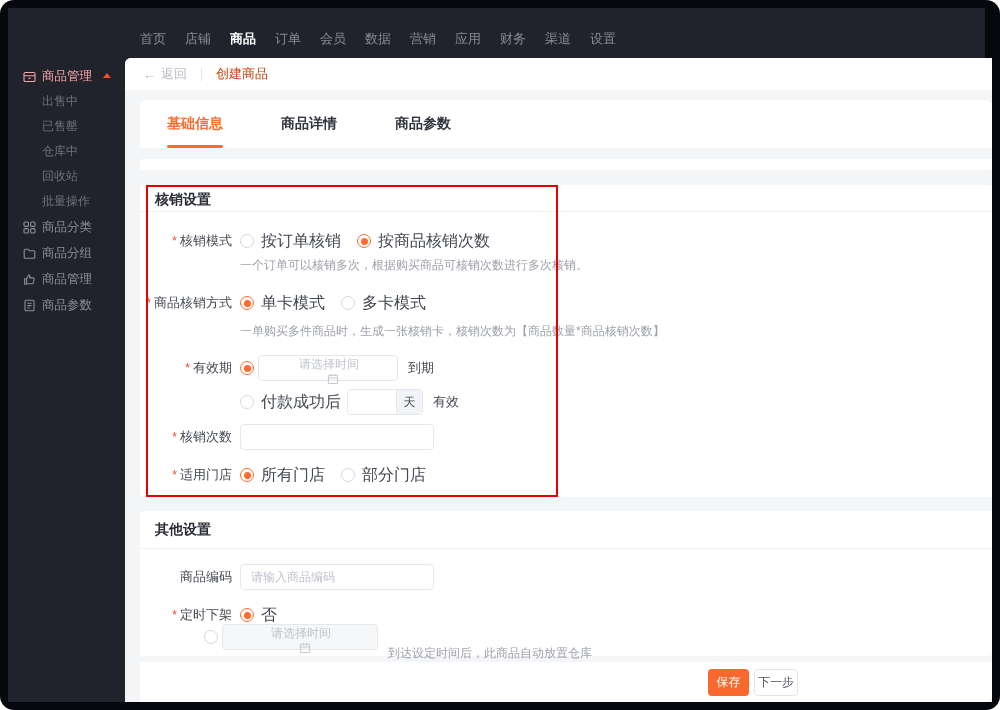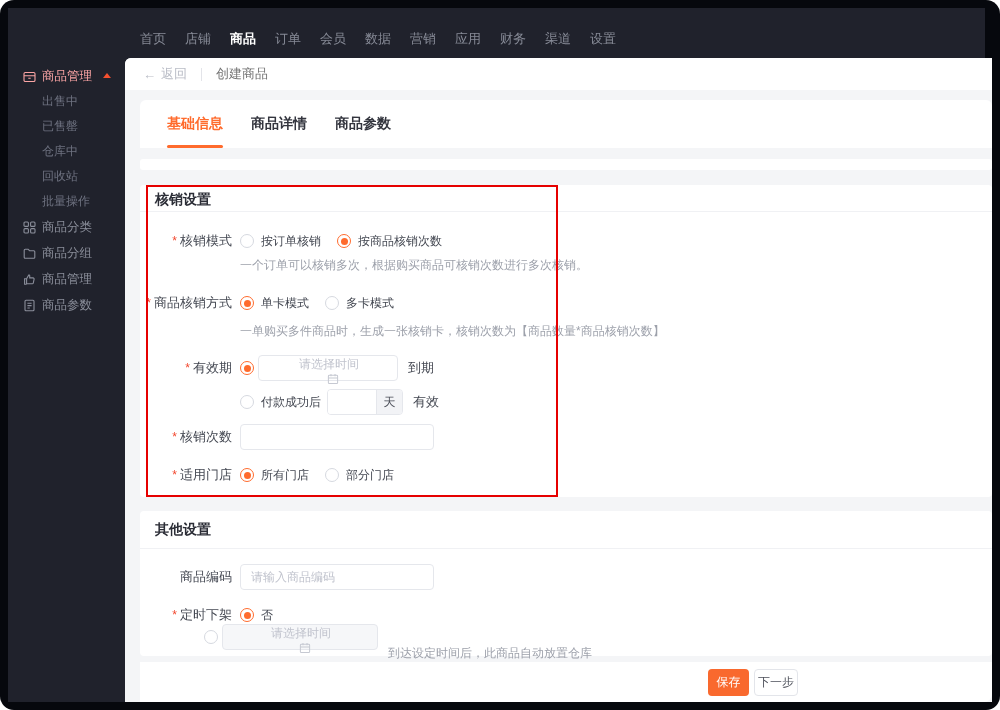--- a/index.html
+++ b/index.html
@@ -24,24 +24,24 @@
   .side-sub{height:25px;display:flex;align-items:center;padding-left:34px;font-size:12px;color:#6e7280;cursor:pointer;}
   .caret-up{position:absolute;right:14px;top:10px;width:0;height:0;border-left:4px solid transparent;
             border-right:4px solid transparent;border-bottom:5px solid #f4502f;}
 
   
   .content{position:absolute;left:125px;top:58px;right:8px;bottom:8px;background:#f4f5f7;
            border-top-left-radius:6px;overflow:hidden;}
   .crumb{position:absolute;left:0;top:0;right:0;height:32px;background:#fff;display:flex;align-items:center;padding-left:18px;}
   .back{color:#b9bcc6;font-size:13px;display:flex;align-items:center;gap:5px;cursor:pointer;}
   .crumb-div{width:1px;height:13px;background:#e3e4e9;margin:0 14px;}
-  .crumb-title{font-size:13px;color:#737373;}
+  .crumb-title{font-size:13px;color:#c2410c;}
 
   .tabs-card{position:absolute;left:15px;right:0;top:42px;height:48px;background:#fff;
-             border-radius:6px 6px 0 0;display:flex;padding-left:27px;gap:28px;}
+             border-radius:6px 6px 0 0;display:flex;padding-left:27px;gap:58px;}
   .tab{position:relative;display:flex;align-items:center;font-size:14px;font-weight:bold;color:#33353e;cursor:pointer;}
   .tab.active{color:#ff6b2d;}
   .tab.active::after{content:"";position:absolute;left:0;right:0;bottom:0;height:3px;background:#ff6b2d;border-radius:2px;}
 
   .strip{position:absolute;left:15px;right:0;top:101px;height:11px;background:#fff;border-radius:3px;}
 
   .card{position:absolute;left:15px;right:0;background:#fff;border-radius:4px;}
   .card.verify{top:127px;height:312px;}
   .card.other{top:453px;height:145px;}
   .card-title{position:absolute;left:15px;font-size:14px;font-weight:bold;color:#2c2e37;}
@@ -49,21 +49,21 @@
 
   .frow{position:absolute;left:0;display:flex;align-items:center;height:26px;font-size:13px;color:#444852;}
   .flabel{width:92px;margin-right:8px;text-align:right;flex:none;font-size:13px;color:#444852;white-space:nowrap;}
   .req{color:#f2482f;margin-right:3px;font-size:12px;}
   .fhelp{position:absolute;left:100px;font-size:12px;color:#9da1ab;white-space:nowrap;}
 
   .radio{width:14px;height:14px;border-radius:50%;border:1px solid #d6d9e0;background:#fff;flex:none;
          position:relative;cursor:pointer;}
   .radio.checked{border-color:#ff6b2d;}
   .radio.checked::after{content:"";position:absolute;left:2.5px;top:2.5px;width:7px;height:7px;border-radius:50%;background:#ff6b2d;}
-  .radio-lbl{margin-left:7px;font-size:12px;color:#444852;white-space:nowrap;}
+  .radio-lbl{margin-left:7px;font-size:16px;color:#444852;white-space:nowrap;}
   .rgroup{display:flex;align-items:center;margin-right:16px;cursor:pointer;}
 
   .r-mode{top:43px}.h-mode{top:72px}.r-card{top:105px}.h-card{top:138px}
   .r-date{top:170px}.r-days{top:204px}.r-count{top:239px}.r-stores{top:277px}
   .r-code{top:53px}.r-sched{top:94px;height:20px}.r-sched2{top:113px;left:64px}
 
   .date-box{height:26px;border:1px solid #e5e7ec;border-radius:4px;background:#fff;display:flex;
             align-items:center;padding:0 8px 0 10px;cursor:pointer;flex-direction:column;}
   .date-box .ph{font-size:12px;color:#c0c3cd;flex:1;}
   .date-box.disabled{background:#f6f7f9;}

